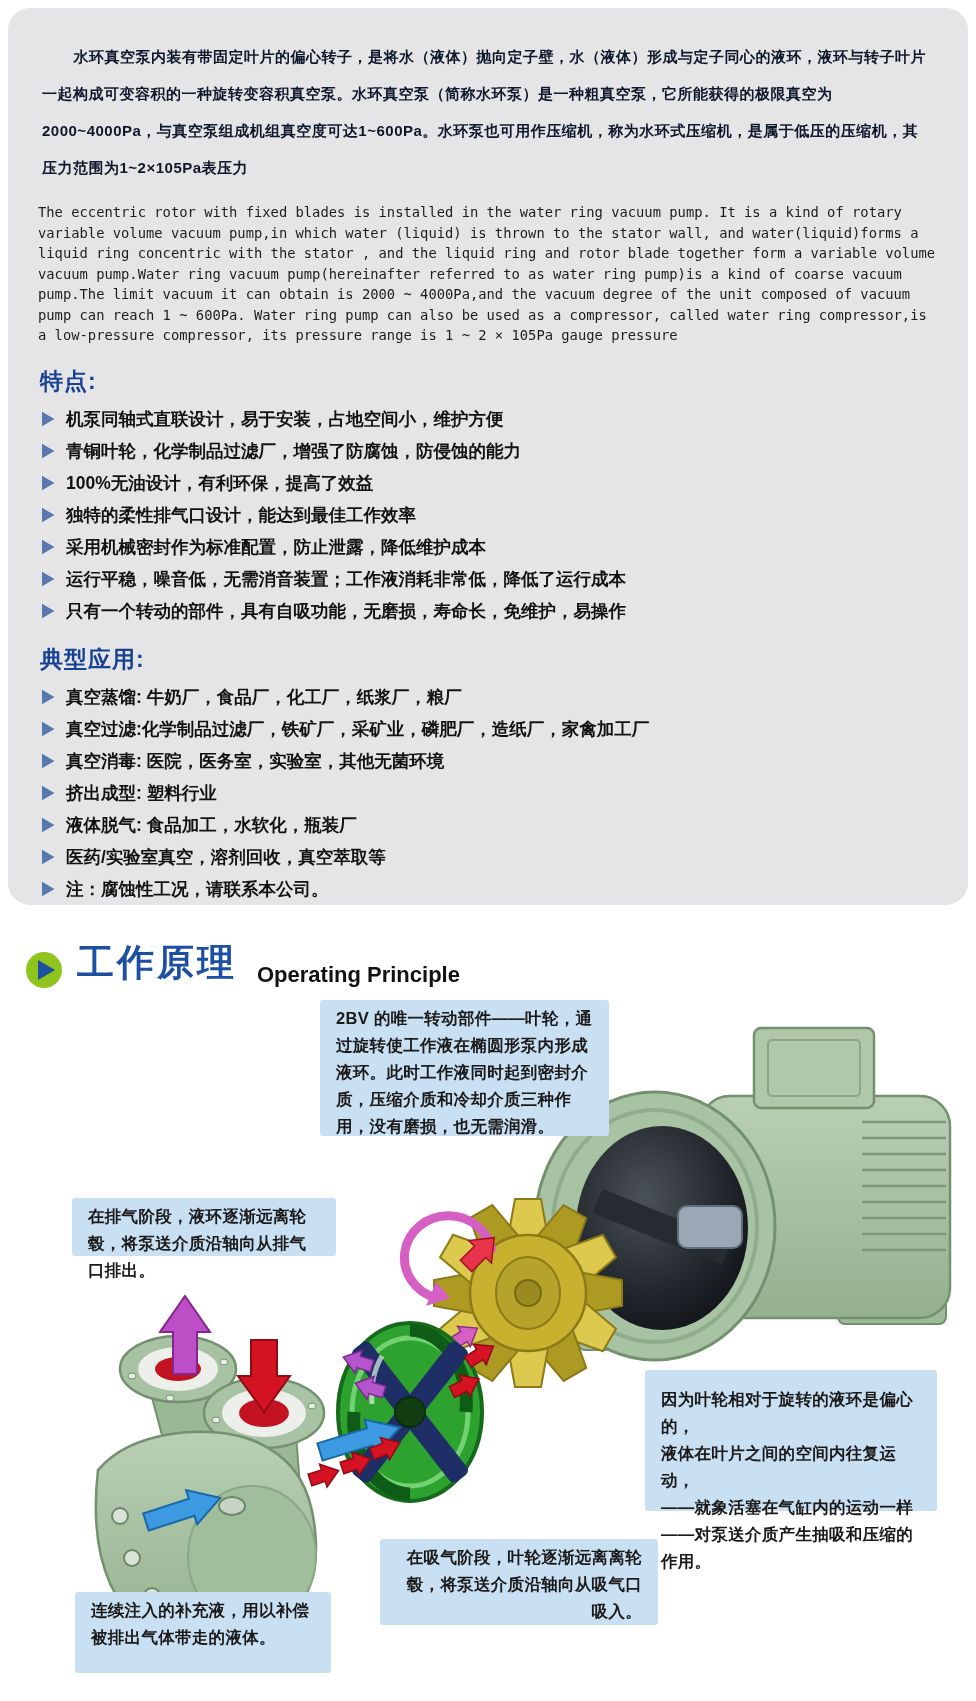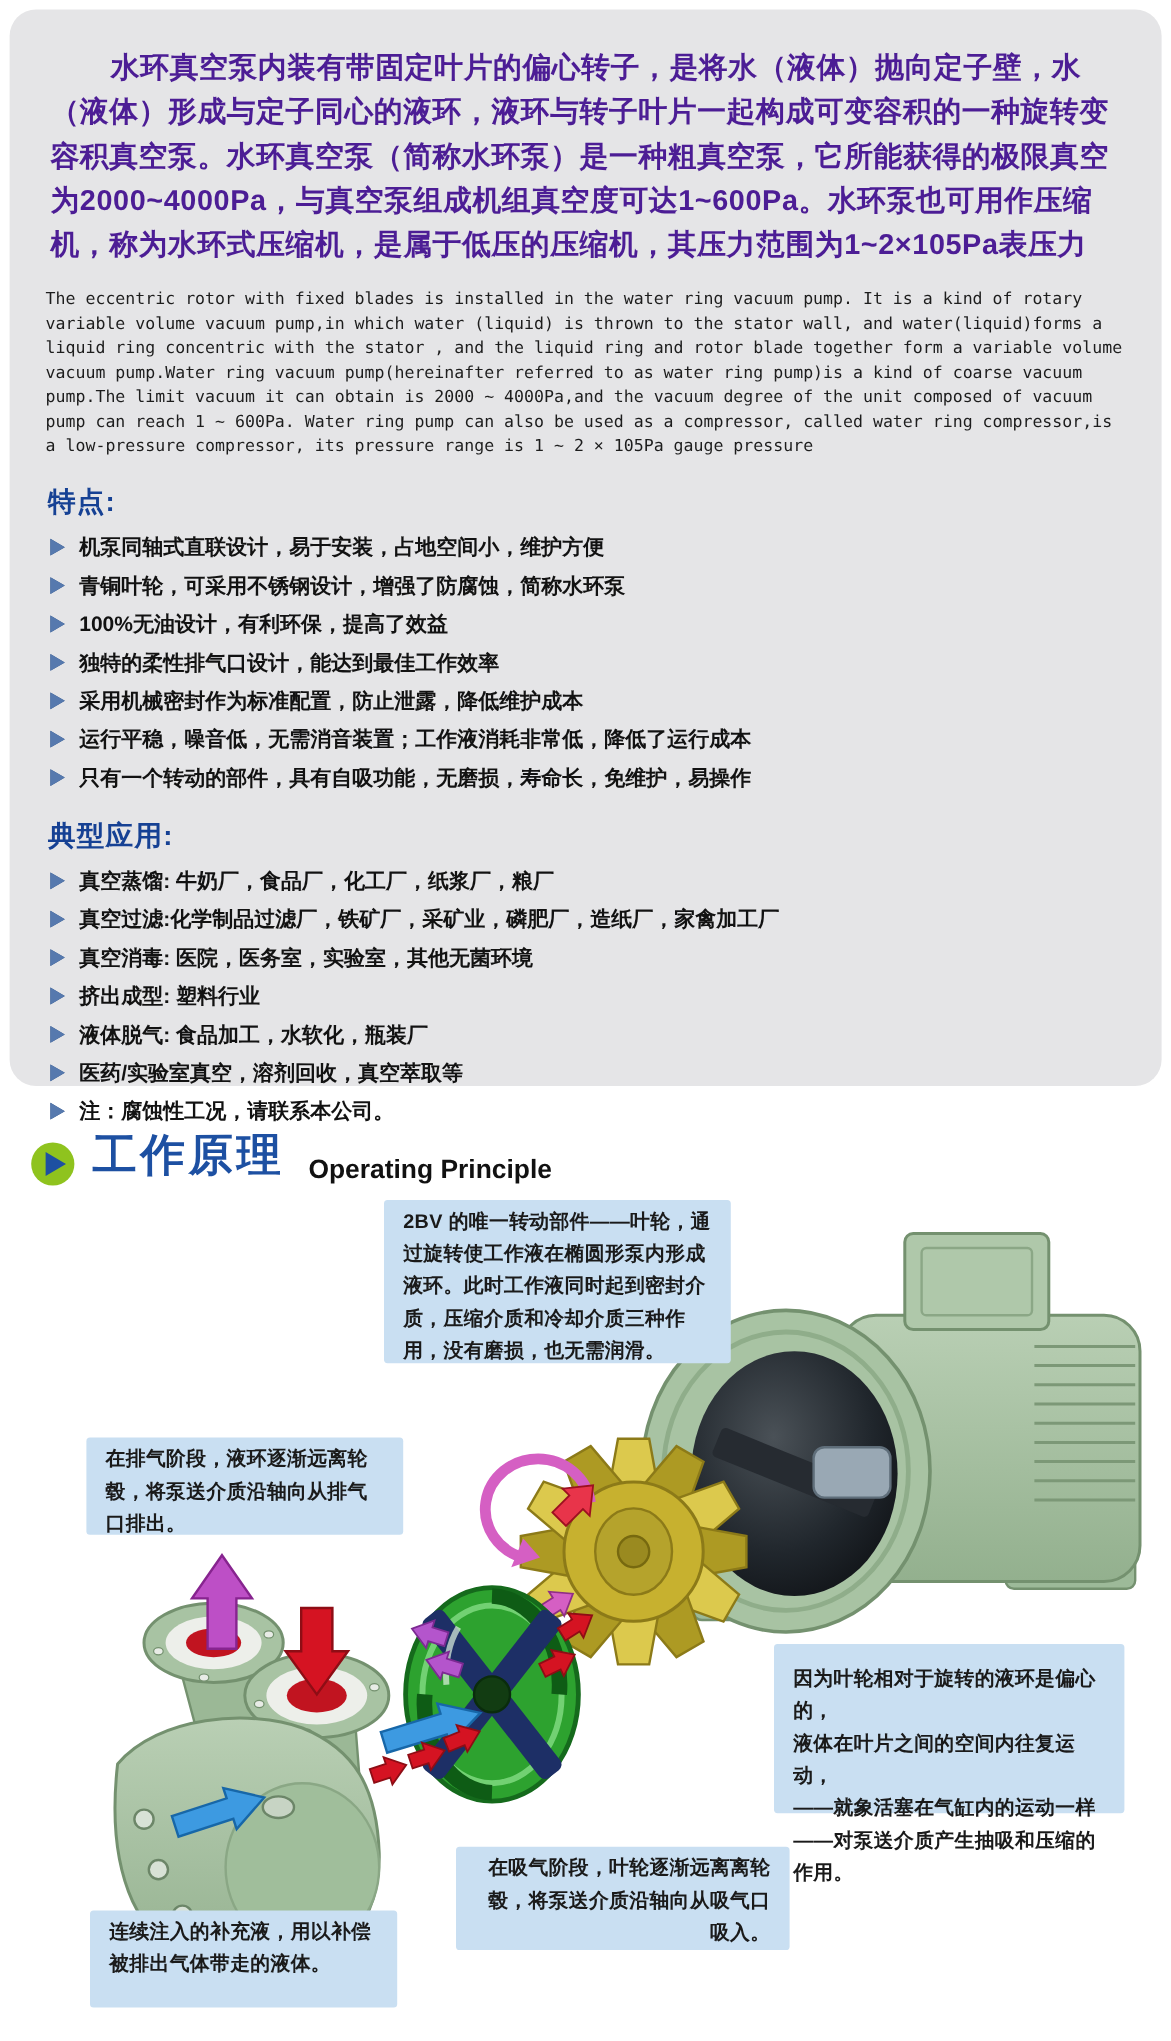--- a/index.html
+++ b/index.html
@@ -10,22 +10,22 @@
     color:#151515;
   }
   
   .panel{
     position:absolute;left:8px;top:8px;width:960px;height:897px;
     background:#E5E5E7;border-radius:22px;box-sizing:border-box;
     padding:22px 24px 0 24px;
   }
   .cn-intro{
     margin:8px 12px 0 10px;
-    font-size:24px;line-height:37px;font-weight:600;
-    color:#4c1d95;text-indent:2.1em;letter-spacing:0.5px;
+    font-size:15px;line-height:37px;font-weight:600;
+    color:#0f172a;text-indent:2.1em;letter-spacing:0.5px;
   }
   .en-intro{
     margin:16px 4px 0 6px;
     font-family:"DejaVu Sans Mono","Liberation Mono",monospace;
     font-size:13.8px;line-height:20.5px;font-weight:500;color:#1d1d1d;
   }
   .section-head{
     margin:20px 0 10px 8px;
     color:#164194;font-size:23px;font-weight:bold;letter-spacing:1px;
   }
@@ -74,41 +74,41 @@
   }
   .diagram-svg{position:absolute;left:0;top:0;}
   .callout{
     position:absolute;box-sizing:border-box;
     background:#C9DFF2;border-radius:3px;
     padding:5px 16px;
     font-size:16.5px;line-height:27px;font-weight:600;color:#1a1a1a;
     white-space:pre-line;letter-spacing:0.3px;
   }
   .callout-1{left:320px;top:0px;width:289px;height:136px;}
-  .callout-2{left:72px;top:198px;width:264px;height:81px;}
+  .callout-2{left:72px;top:198px;width:264px;height:58px;}
   .callout-3{left:645px;top:370px;width:292px;height:141px;padding-top:16px;}
   .callout-4{left:380px;top:539px;width:278px;height:86px;text-align:right;}
   .callout-5{left:75px;top:592px;width:256px;height:81px;}
 </style>
 </head>
 <body>
 
 <div class="panel">
   <div class="cn-intro">水环真空泵内装有带固定叶片的偏心转子，是将水（液体）抛向定子壁，水（液体）形成与定子同心的液环，液环与转子叶片一起构成可变容积的一种旋转变容积真空泵。水环真空泵（简称水环泵）是一种粗真空泵，它所能获得的极限真空为2000~4000Pa，与真空泵组成机组真空度可达1~600Pa。水环泵也可用作压缩机，称为水环式压缩机，是属于低压的压缩机，其压力范围为1~2×105Pa表压力</div>
   <div class="en-intro">The eccentric rotor with fixed blades is installed in the water ring vacuum pump. It is a kind of rotary variable volume vacuum pump,in which water (liquid) is thrown to the stator wall, and water(liquid)forms a liquid ring concentric with the stator , and the liquid ring and rotor blade together form a variable volume vacuum pump.Water ring vacuum pump(hereinafter referred to as water ring pump)is a kind of coarse vacuum pump.The limit vacuum it can obtain is 2000 ~ 4000Pa,and the vacuum degree of the unit composed of vacuum pump can reach 1 ~ 600Pa. Water ring pump can also be used as a compressor, called water ring compressor,is a low-pressure compressor, its pressure range is 1 ~ 2 × 105Pa gauge pressure</div>
 
   <div class="section-head">特点:</div>
   <div>
     <div class="bullet-row">
         <span class="tri"></span>
         <span class="bullet-text">机泵同轴式直联设计，易于安装，占地空间小，维护方便</span>
       </div>
     <div class="bullet-row">
         <span class="tri"></span>
-        <span class="bullet-text">青铜叶轮，可采用不锈钢设计，增强了防腐蚀，简称水环泵</span>
+        <span class="bullet-text">青铜叶轮，化学制品过滤厂，增强了防腐蚀，防侵蚀的能力</span>
       </div>
     <div class="bullet-row">
         <span class="tri"></span>
         <span class="bullet-text">100%无油设计，有利环保，提高了效益</span>
       </div>
     <div class="bullet-row">
         <span class="tri"></span>
         <span class="bullet-text">独特的柔性排气口设计，能达到最佳工作效率</span>
       </div>
     <div class="bullet-row">

